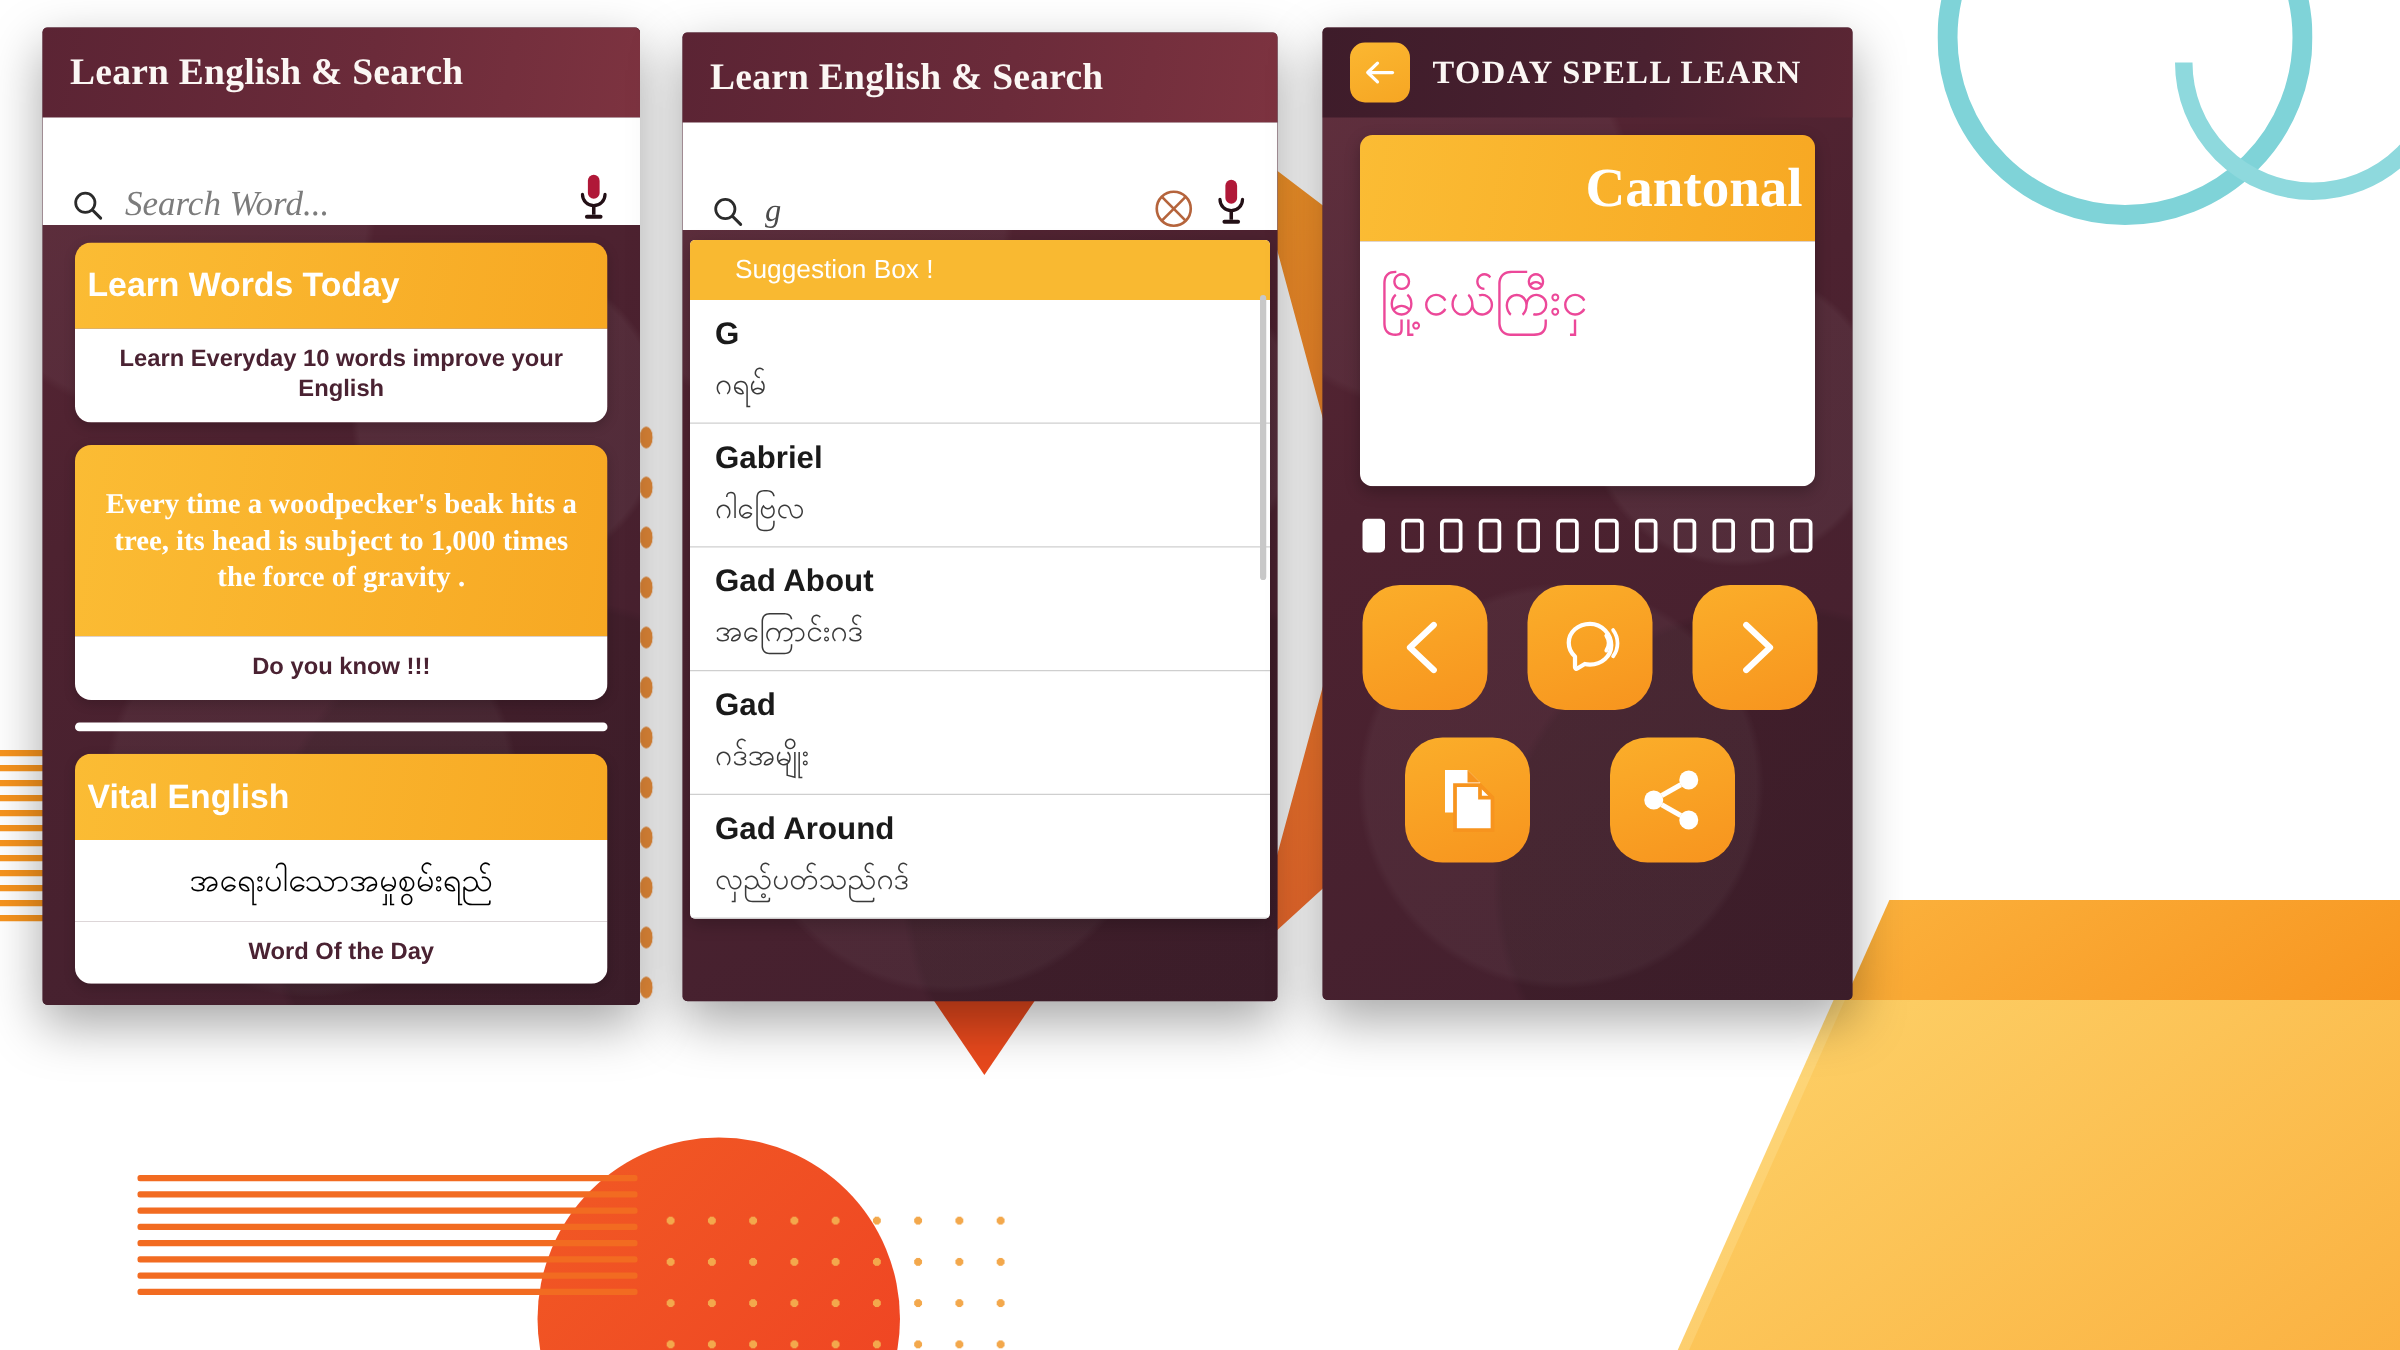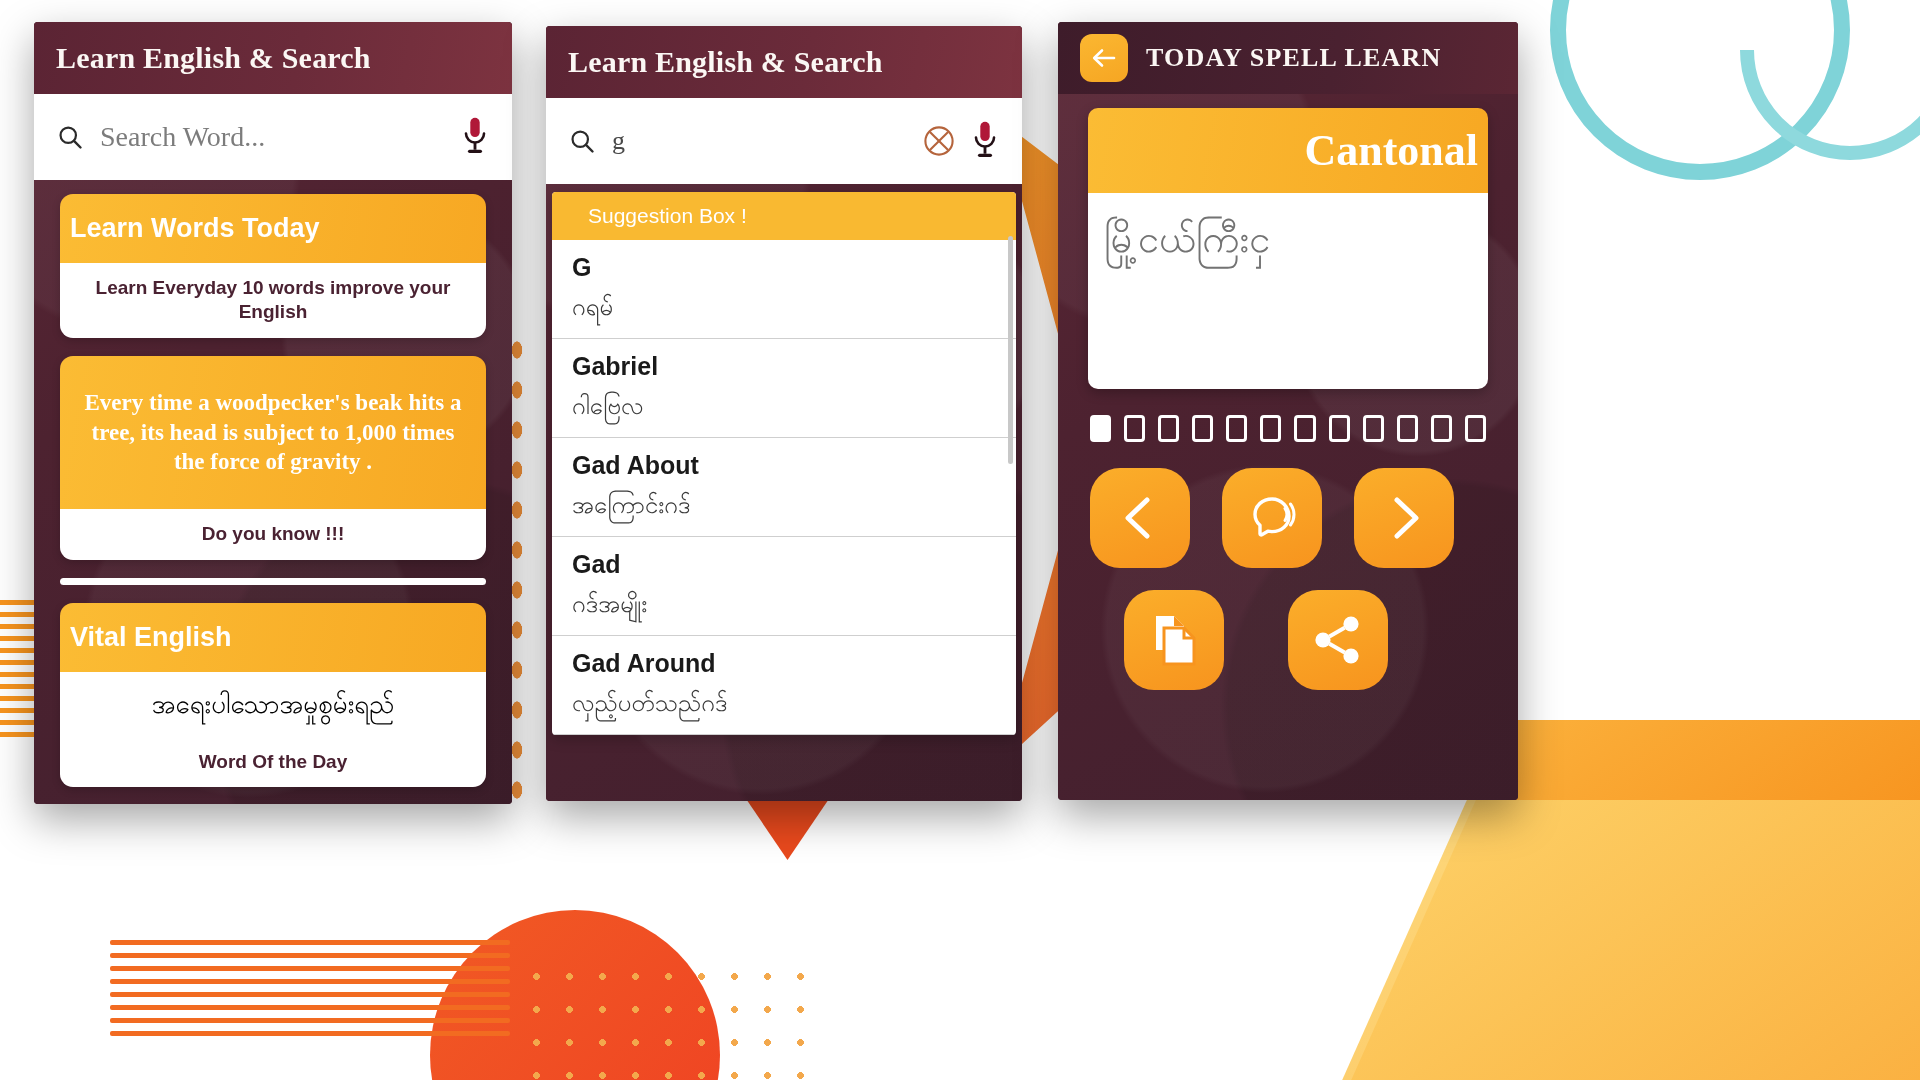--- a/index.html
+++ b/index.html
@@ -99,21 +99,21 @@
     background:
       radial-gradient(circle at 20% 18%, rgba(255,255,255,.045) 0 22%, transparent 23%),
       radial-gradient(circle at 78% 40%, rgba(255,255,255,.05) 0 20%, transparent 21%),
       radial-gradient(circle at 45% 78%, rgba(255,255,255,.04) 0 24%, transparent 25%),
       radial-gradient(circle at 85% 88%, rgba(0,0,0,.10) 0 28%, transparent 29%),
       linear-gradient(150deg,#5a2635 0%,#4d2230 40%,#42202e 100%);
   }
 
   #phone1 { left:34px;  top:22px;  width:478px; height:782px; }
   #phone2 { left:546px; top:26px;  width:476px; height:775px; }
-  #phone3 { left:1058px;top:22px;  width:460px; height:778px; }
+  #phone3 { left:1058px;top:22px;  width:424px; height:778px; }
 
   
   .appbar {
     position:relative; z-index:3;
     height:72px;
     background:linear-gradient(100deg,#5b2434 0%,#6b2b3a 55%,#7d3340 100%);
     display:flex; align-items:center;
     padding:0 22px;
   }
   .appbar.dark {
@@ -133,23 +133,24 @@
     background:linear-gradient(160deg,#fbb731,#f6a623);
     display:flex; align-items:center; justify-content:center;
     margin-right:18px; flex:none;
   }
 
   
   .searchbar {
     position:relative; z-index:3;
     background:#ffffff;
     height:86px;
-    display:flex; align-items:center;
+    display:flex; align-items:flex-end;
     padding:0 22px;
     gap:14px;
+    font-style:italic;
   }
   .search-input-wrap { flex:1; display:flex; align-items:center; gap:16px; min-width:0; }
   .search-text {
     font-family:"Liberation Serif", serif;
     font-size:28px;
     color:#7c7c7c;
     white-space:nowrap; overflow:hidden;
   }
   .search-text.typed { color:#4a4a4a; font-size:26px; }
 
@@ -227,21 +228,21 @@
     font-weight:bold;
     font-size:44px;
     text-align:right;
     padding:17px 10px;
   }
   .word-card-body {
     background:#ffffff;
     min-height:196px;
     padding:22px 16px;
     font-size:38px;
-    color:#737373;
+    color:#ec4899;
   }
 
   .pager { display:flex; gap:13px; padding:26px 6px 0 6px; }
   .pager span {
     width:27px; height:27px;
     border:3px solid #ffffff;
     border-radius:4px;
     display:block;
   }
   .pager span.on { background:#ffffff; }

